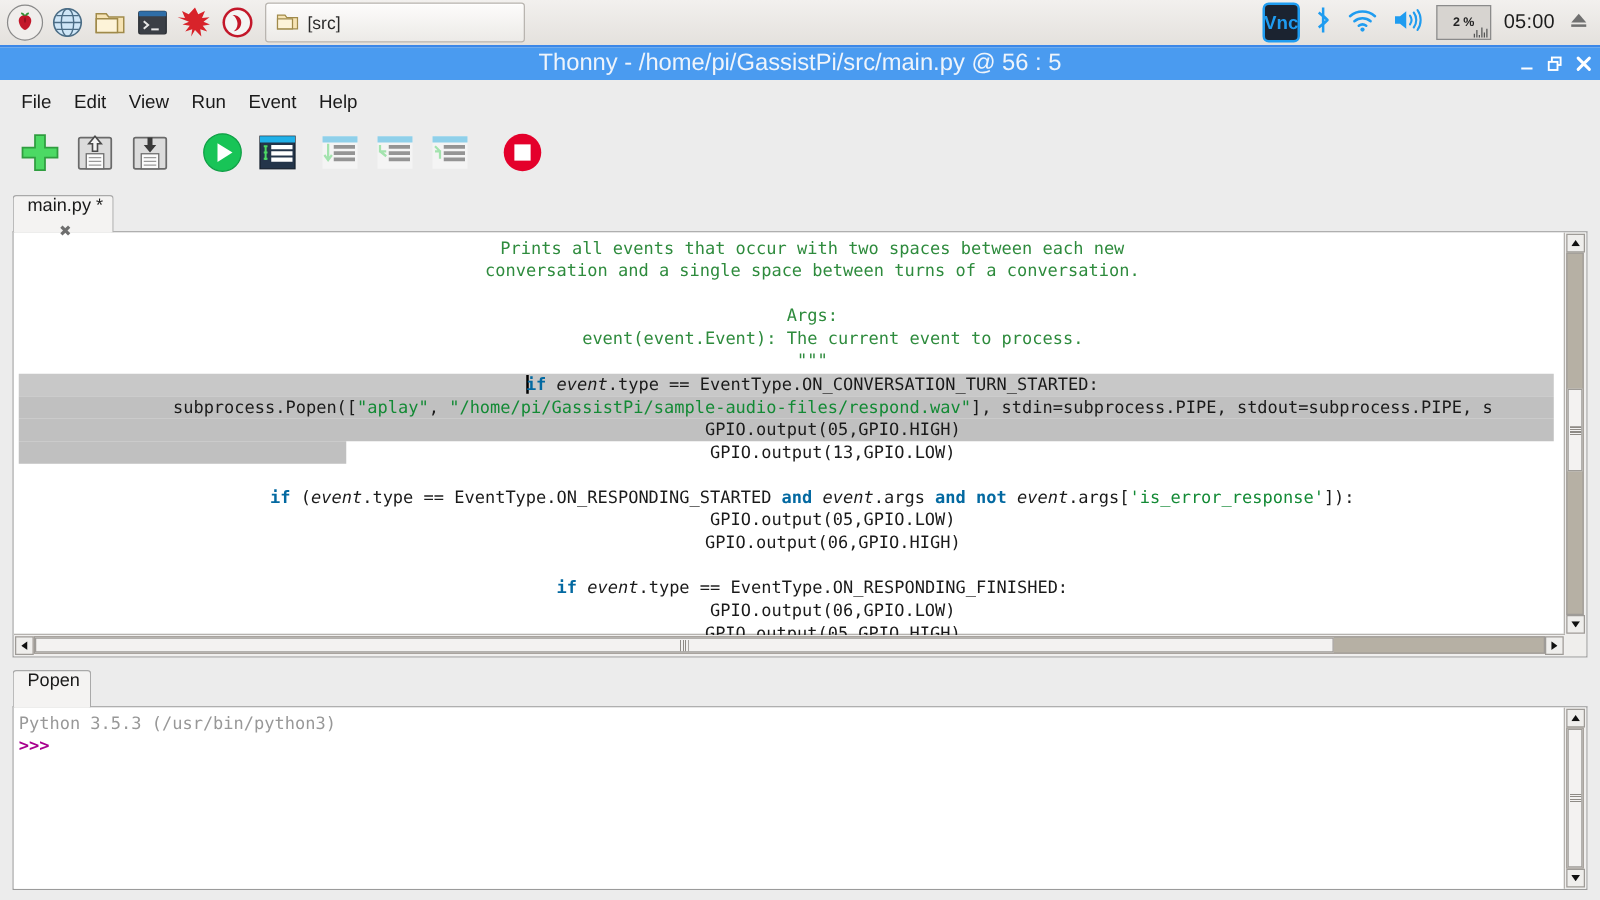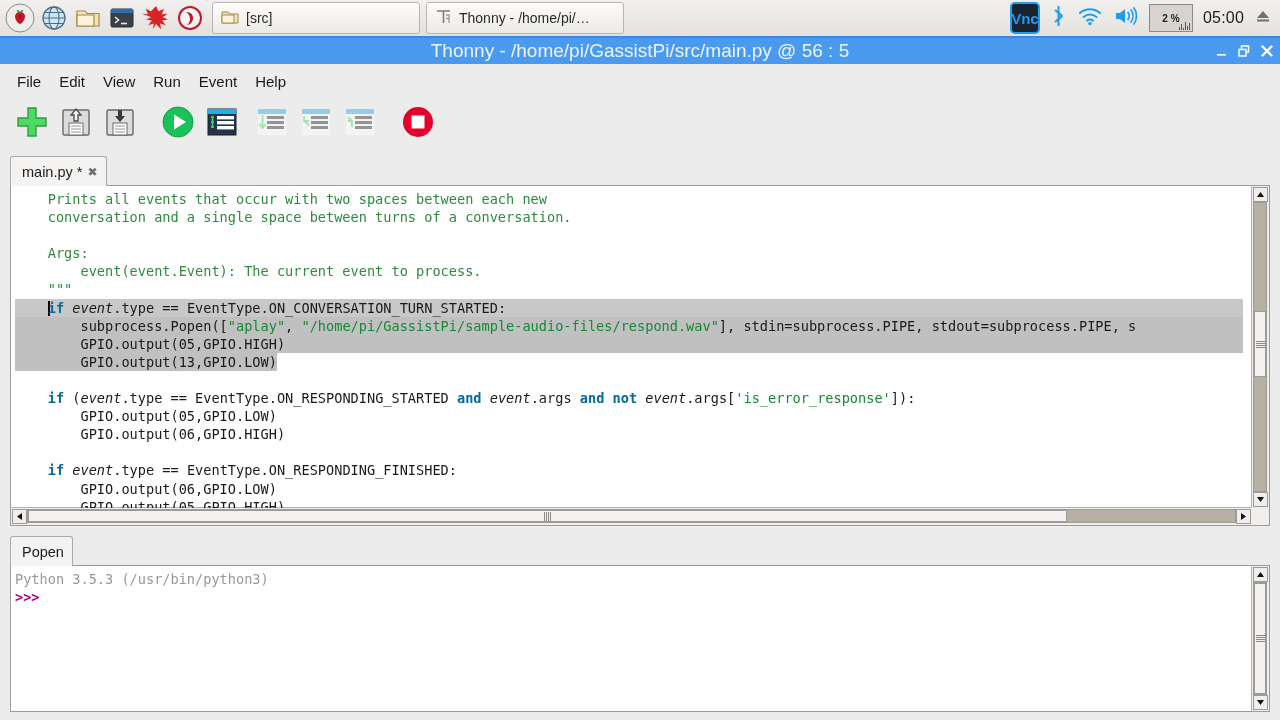--- a/index.html
+++ b/index.html
@@ -60,32 +60,32 @@
   }
   .tbtn{width:44px;height:44px;display:flex;align-items:center;justify-content:center;}
   .tbtn.gap{margin-left:6px;}
   
   #editor-nb{position:absolute;left:10px;top:154px;width:1260px;height:372px;}
   .tabrow{height:32px;display:flex;align-items:flex-end;position:relative;}
   .tabrow:after{content:"";position:absolute;left:0;right:0;bottom:0;height:1px;background:#a9a9a9;}
   .tab{
     height:29px;padding:0 8px 0 11px;display:flex;align-items:center;gap:5px;
     border:1px solid #a9a9a9;border-bottom:none;border-radius:3px 3px 0 0;
-    background:#f4f3f2;font-size:14.5px;color:#1a1a1a;position:relative;z-index:2;
+    background:#f4f3f2;font-size:14.5px;color:#1a1a1a;position:relative;z-index:2;flex-direction:column;
   }
   .tab .xbtn{color:#6e6e6e;font-size:12px;}
   .editor-body{
     position:absolute;left:0;top:31px;right:0;bottom:0;border:1px solid #9b9b9b;background:#fff;
   }
   .codearea{
     position:absolute;left:0;top:0;right:17px;bottom:17px;overflow:hidden;background:#fff;
     font-family:"DejaVu Sans Mono", monospace;font-size:13.6px;line-height:18.1px;
     white-space:pre;padding-top:4px;
   }
-  .cl{position:relative;height:18.1px;padding-left:4px;}
+  .cl{position:relative;height:18.1px;padding-left:4px;text-align:center;}
   .cl .seltrack{position:absolute;left:4px;top:0;height:18.1px;background:#c0c0c0;}
   .cl .txt{position:relative;z-index:2;}
   .cur{display:inline-block;width:0;border-left:2px solid #000;height:15px;
        vertical-align:-3px;margin-right:-2px;}
   .kw{color:#0369a1;font-weight:bold;}
   .str{color:#138a35;}
   .doc{color:#2e8b3d;}
   .var{font-style:italic;color:#1a1a1a;}
   .pl{color:#1a1a1a;}
   
@@ -175,29 +175,20 @@
   <div class="tb-win w1">
     <span>
       <svg width="18" height="16" viewBox="0 0 18 16">
         <path d="M1 3h6l1.5 2H17v9H1z" fill="#f6e3b4" stroke="#a08a4a"></path>
         <path d="M1 6h12v8H1z" fill="#fdf3d8" stroke="#a08a4a"></path>
       </svg>
     </span>
     <span class="lbl">[src]</span>
   </div>
 
-  <div class="tb-win w2">
-    <span>
-      <svg width="17" height="17" viewBox="0 0 17 17">
-        <path d="M2 3h13M8.5 3v12" stroke="#7c7c7c" stroke-width="1.6" fill="none"></path>
-        <path d="M11 7h3v8M14 10.5h-3" stroke="#9a9a9a" stroke-width="1.3" fill="none"></path>
-      </svg>
-    </span>
-    <span class="lbl">Thonny  -  /home/pi/…</span>
-  </div>
 
   <div class="tray">
     <div class="vncbox">
       <span>Vnc</span>
     </div>
 
     <span>
       <svg width="17" height="26" viewBox="0 0 17 26">
         <path d="M5 7l7 6-3.5 3.5M5 19l7-6-3.5-3.5M8.5 3v20" stroke="#1f9cf0" stroke-width="2" fill="none" stroke-linejoin="round"></path>
       </svg>

